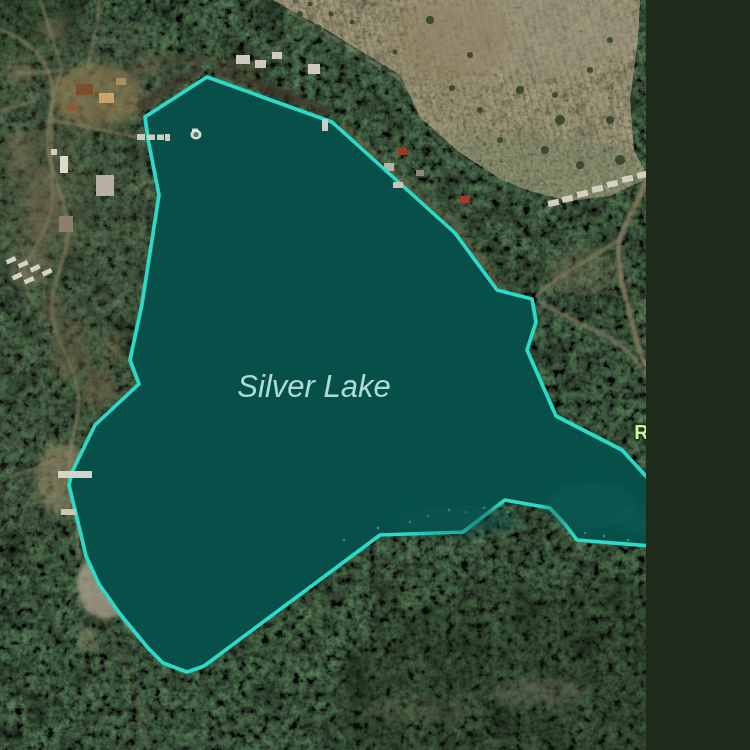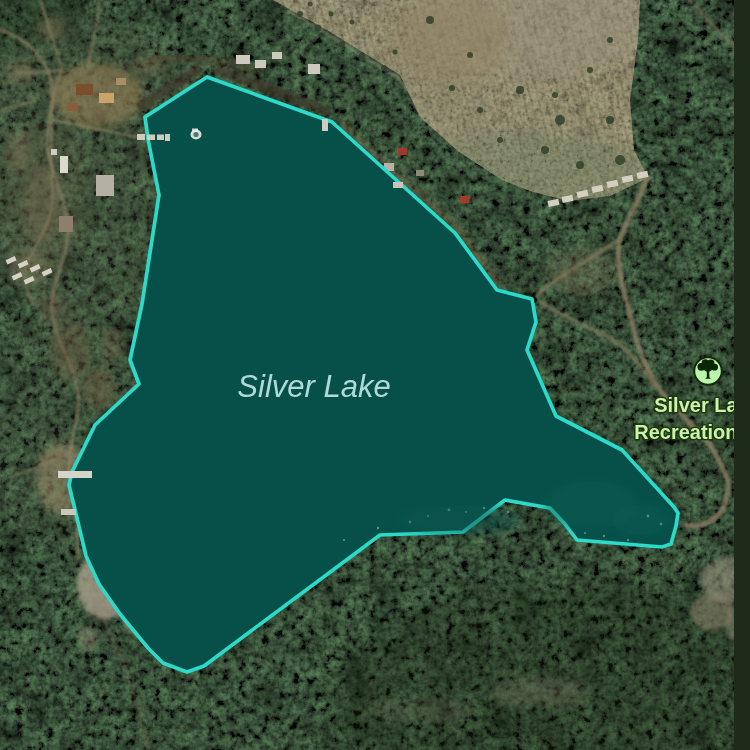--- a/index.html
+++ b/index.html
@@ -1,16 +1,16 @@
 <!DOCTYPE html>
 <html><head>
 <meta charset="utf-8">
 <style>
   html,body{margin:0;padding:0;background:#1e2a1a;}
-  #map{width:734px;height:750px;position:relative;overflow:hidden;font-family:"Liberation Sans", sans-serif;}
+  #map{width:646px;height:750px;position:relative;overflow:hidden;font-family:"Liberation Sans", sans-serif;}
 </style>
 </head>
 <body>
 
 <div id="map">
 <svg width="750" height="750" viewBox="0 0 750 750" xmlns="http://www.w3.org/2000/svg">
 <defs>
   <filter id="forestTex" x="-2%" y="-2%" width="104%" height="104%">
     <feTurbulence type="fractalNoise" baseFrequency="0.13" numOctaves="4" seed="11" result="t"></feTurbulence>
     <feColorMatrix in="t" type="saturate" values="0" result="g"></feColorMatrix>

